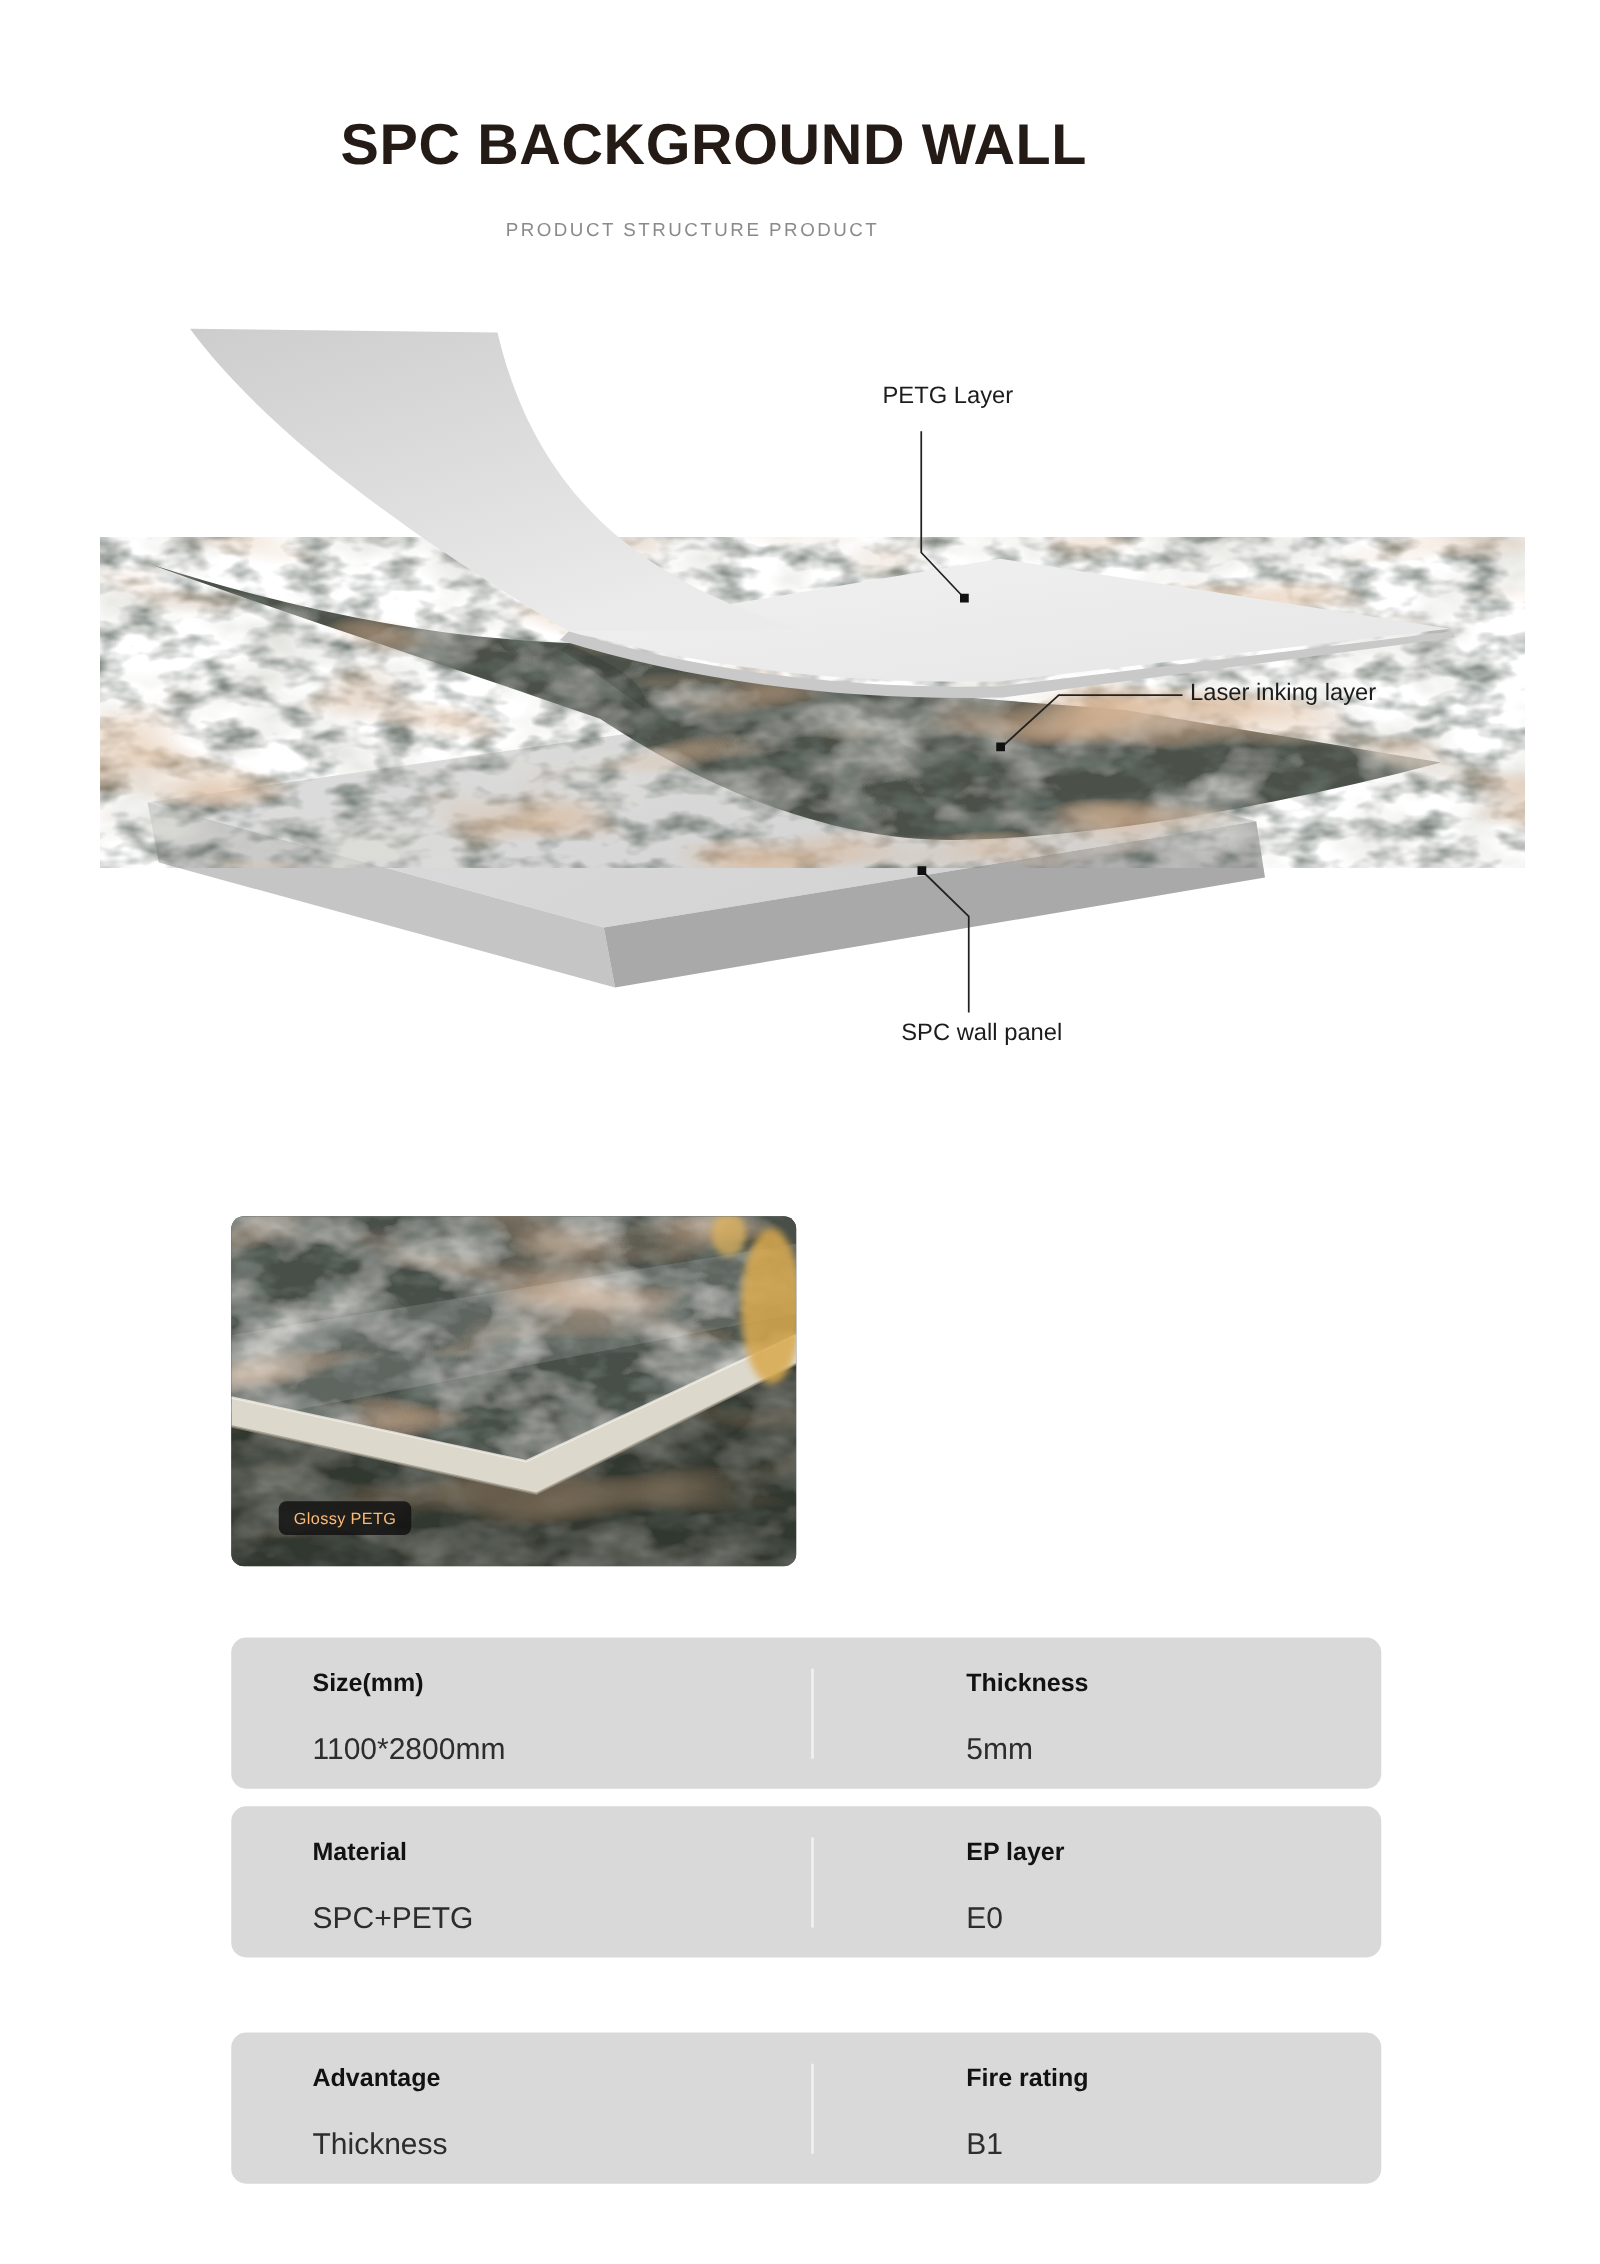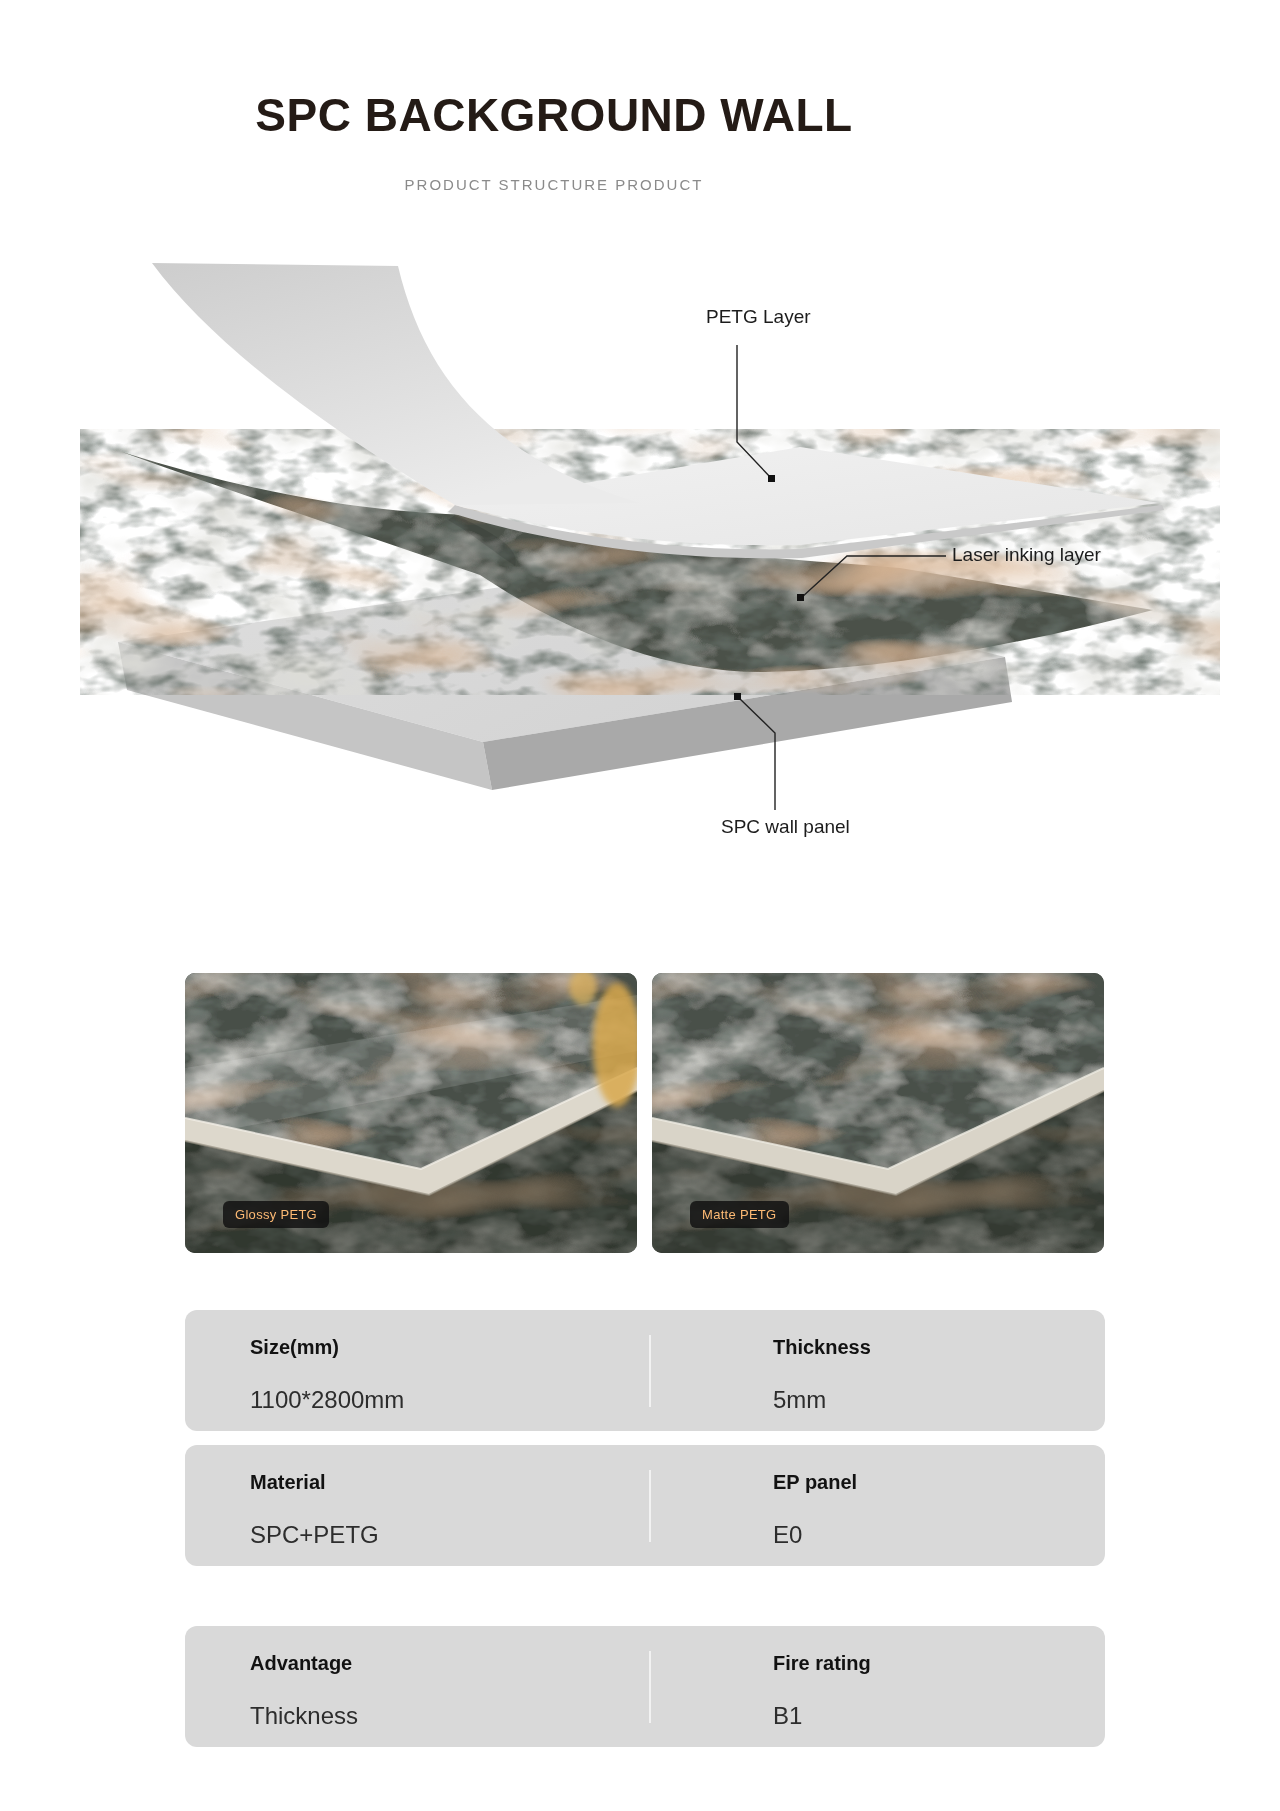--- a/index.html
+++ b/index.html
@@ -4,21 +4,21 @@
 <style>
   html,body{margin:0;padding:0;background:#ffffff;}
   #page{
     position:relative;width:1280px;height:1811px;background:#ffffff;overflow:hidden;
     font-family:"Liberation Sans", sans-serif;
   }
   
   .header{position:absolute;left:0;top:0;width:1108px;text-align:center;}
   .title{
     position:absolute;left:0;top:88px;width:100%;
-    font-size:46px;font-weight:800;letter-spacing:.5px;color:#241b16;
+    font-size:46px;font-weight:800;letter-spacing:.5px;color:#241b16;padding-left:17px;
   }
   .subtitle{
     position:absolute;left:0;top:176px;width:100%;
     font-size:15px;font-weight:400;letter-spacing:2px;color:#8a8a8a;
   }
   
   #diagram-svg{position:absolute;left:80px;top:230px;}
   .dia-label{
     position:absolute;font-size:19px;color:#1c1c1c;white-space:nowrap;
   }
@@ -146,52 +146,41 @@
       <polygon points="0,168 244,222 452,118 452,280 0,280" fill="#23291f" opacity="0.45"></polygon>
       <polygon points="0,145 236,196 452,95 452,118 244,222 0,168" fill="#ddd8cc"></polygon>
       <path d="M0,168 L244,222 L452,118" stroke="#969081" stroke-width="2" fill="none" opacity="0.7"></path>
       <path d="M0,145 L236,196 L452,95" stroke="#f2efe7" stroke-width="2" fill="none" opacity="0.8"></path>
       <ellipse cx="432" cy="72" rx="24" ry="62" fill="#d9a94e" opacity="0.85" filter="url(#fSoft)"></ellipse>
       <ellipse cx="398" cy="14" rx="14" ry="18" fill="#e3b75e" opacity="0.7" filter="url(#fSoft)"></ellipse>
     </svg>
     <div class="badge">Glossy PETG</div>
   </div>
 
-  <div class="card card-right">
-    <svg width="452" height="280" viewBox="0 0 452 280">
-      <rect x="-10" y="-10" width="472" height="300" fill="#434a43" filter="url(#fMarble)"></rect>
-      <polygon points="0,0 452,0 452,95 236,196 0,145" fill="#ffffff" opacity="0.04"></polygon>
-      <polygon points="0,168 244,222 452,118 452,280 0,280" fill="#23291f" opacity="0.45"></polygon>
-      <polygon points="0,145 236,196 452,95 452,118 244,222 0,168" fill="#d9d4c8"></polygon>
-      <path d="M0,168 L244,222 L452,118" stroke="#969081" stroke-width="2" fill="none" opacity="0.7"></path>
-      <path d="M0,145 L236,196 L452,95" stroke="#efece4" stroke-width="2" fill="none" opacity="0.8"></path>
-    </svg>
-    <div class="badge">Matte PETG</div>
-  </div>
 
   <div class="spec-row row-1">
     <div class="spec-cell cell-left">
       <div class="spec-label">Size(mm)</div>
       <div class="spec-value">1100*2800mm</div>
     </div>
     <div class="spec-divider"></div>
     <div class="spec-cell cell-right">
       <div class="spec-label">Thickness</div>
       <div class="spec-value">5mm</div>
     </div>
   </div>
 
   <div class="spec-row row-2">
     <div class="spec-cell cell-left">
       <div class="spec-label">Material</div>
       <div class="spec-value">SPC+PETG</div>
     </div>
     <div class="spec-divider"></div>
     <div class="spec-cell cell-right">
-      <div class="spec-label">EP panel</div>
+      <div class="spec-label">EP layer</div>
       <div class="spec-value">E0</div>
     </div>
   </div>
 
   <div class="spec-row row-3">
     <div class="spec-cell cell-left">
       <div class="spec-label">Advantage</div>
       <div class="spec-value">Thickness</div>
     </div>
     <div class="spec-divider"></div>

